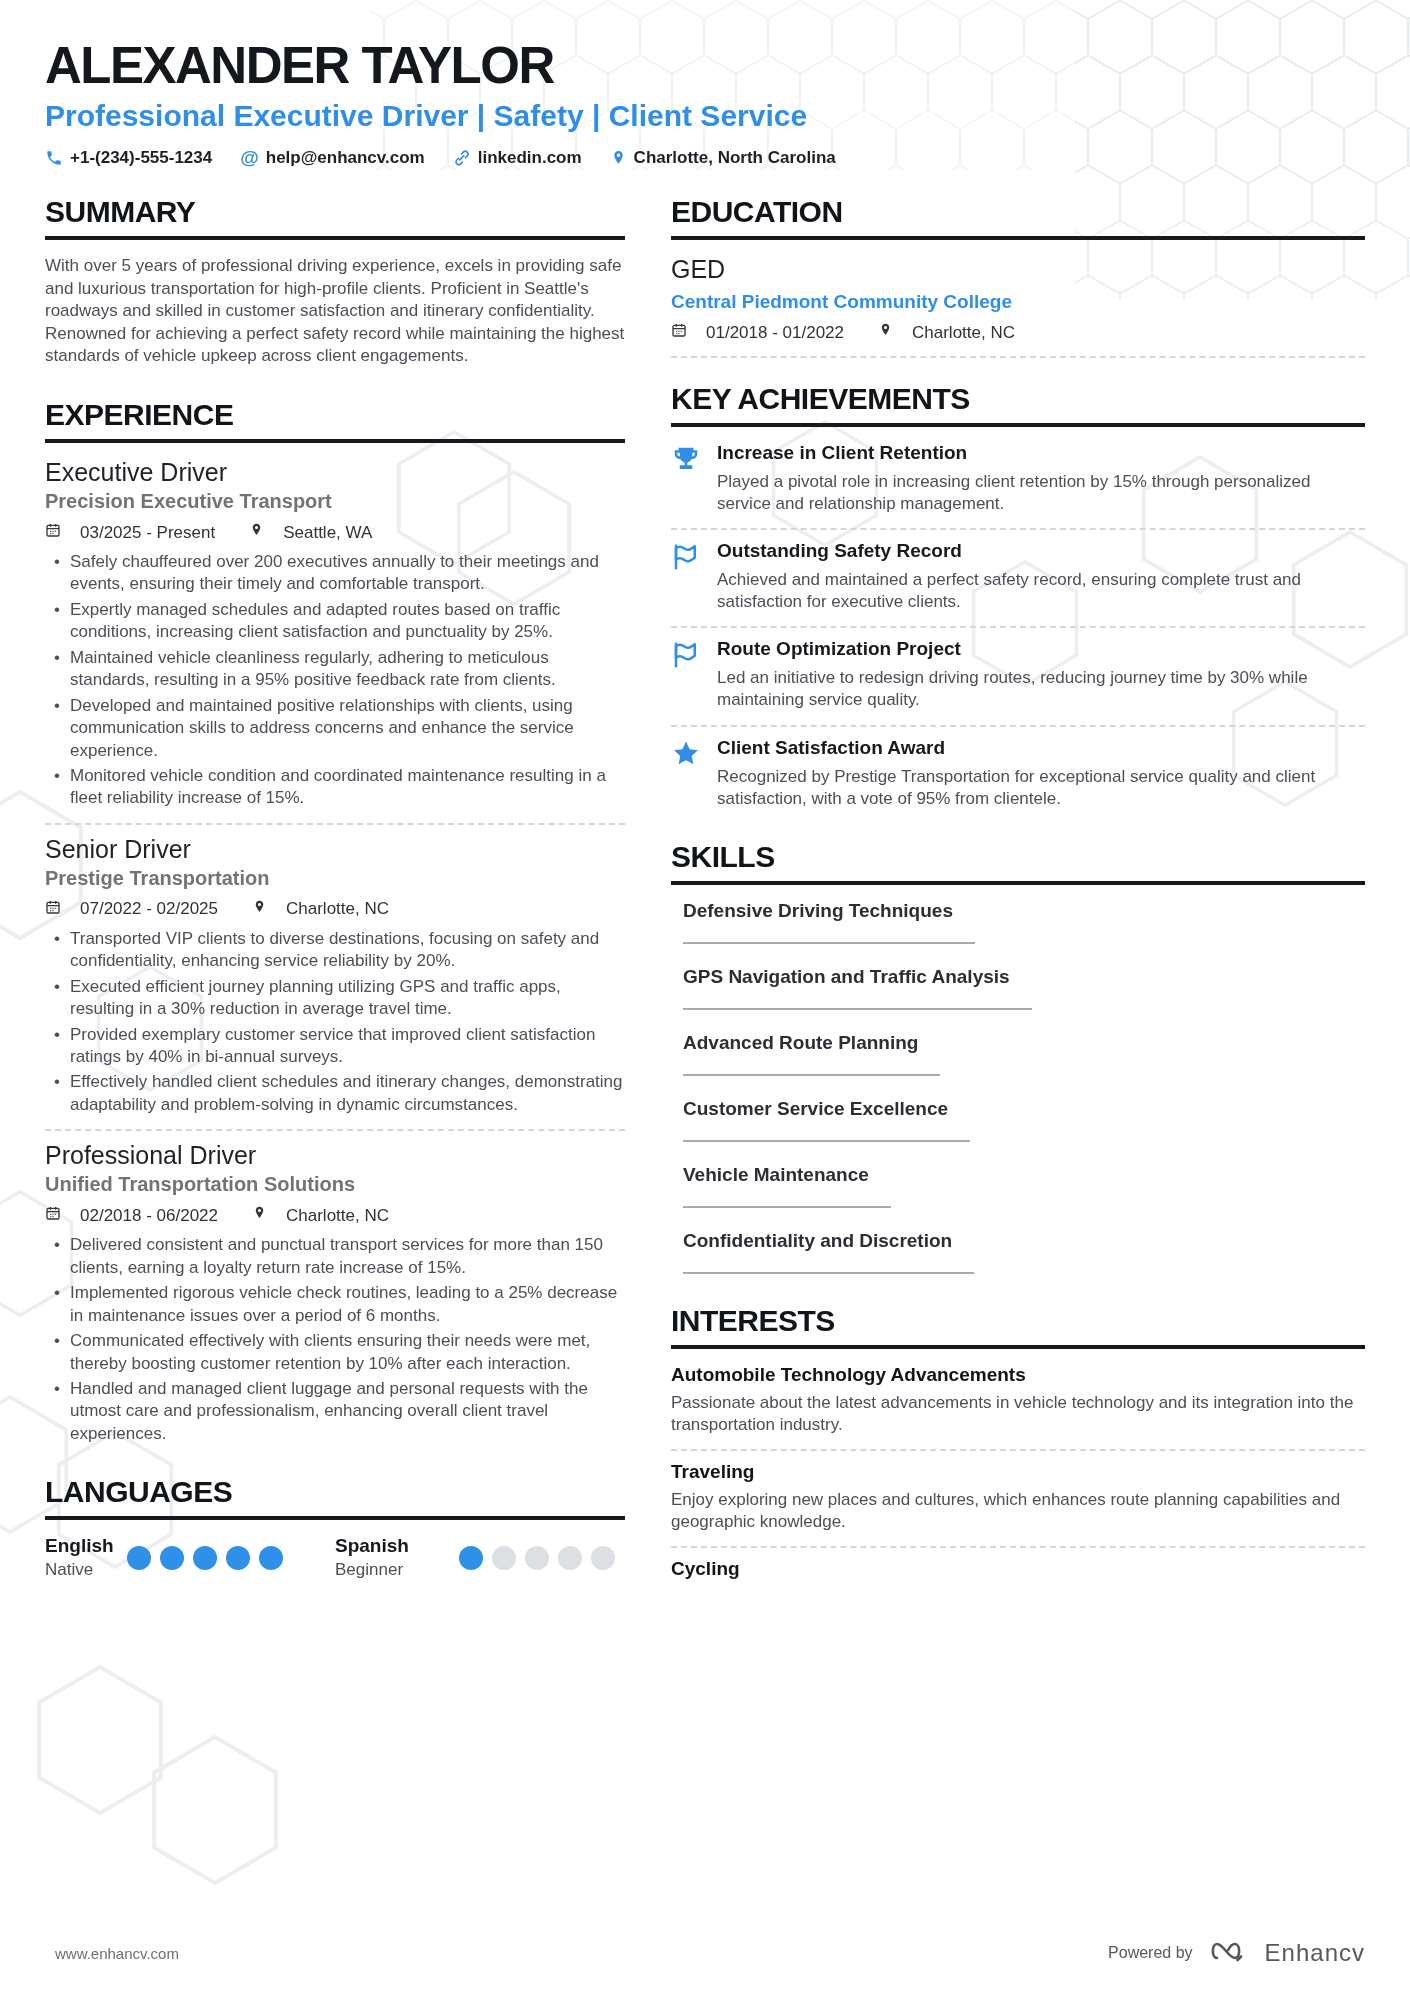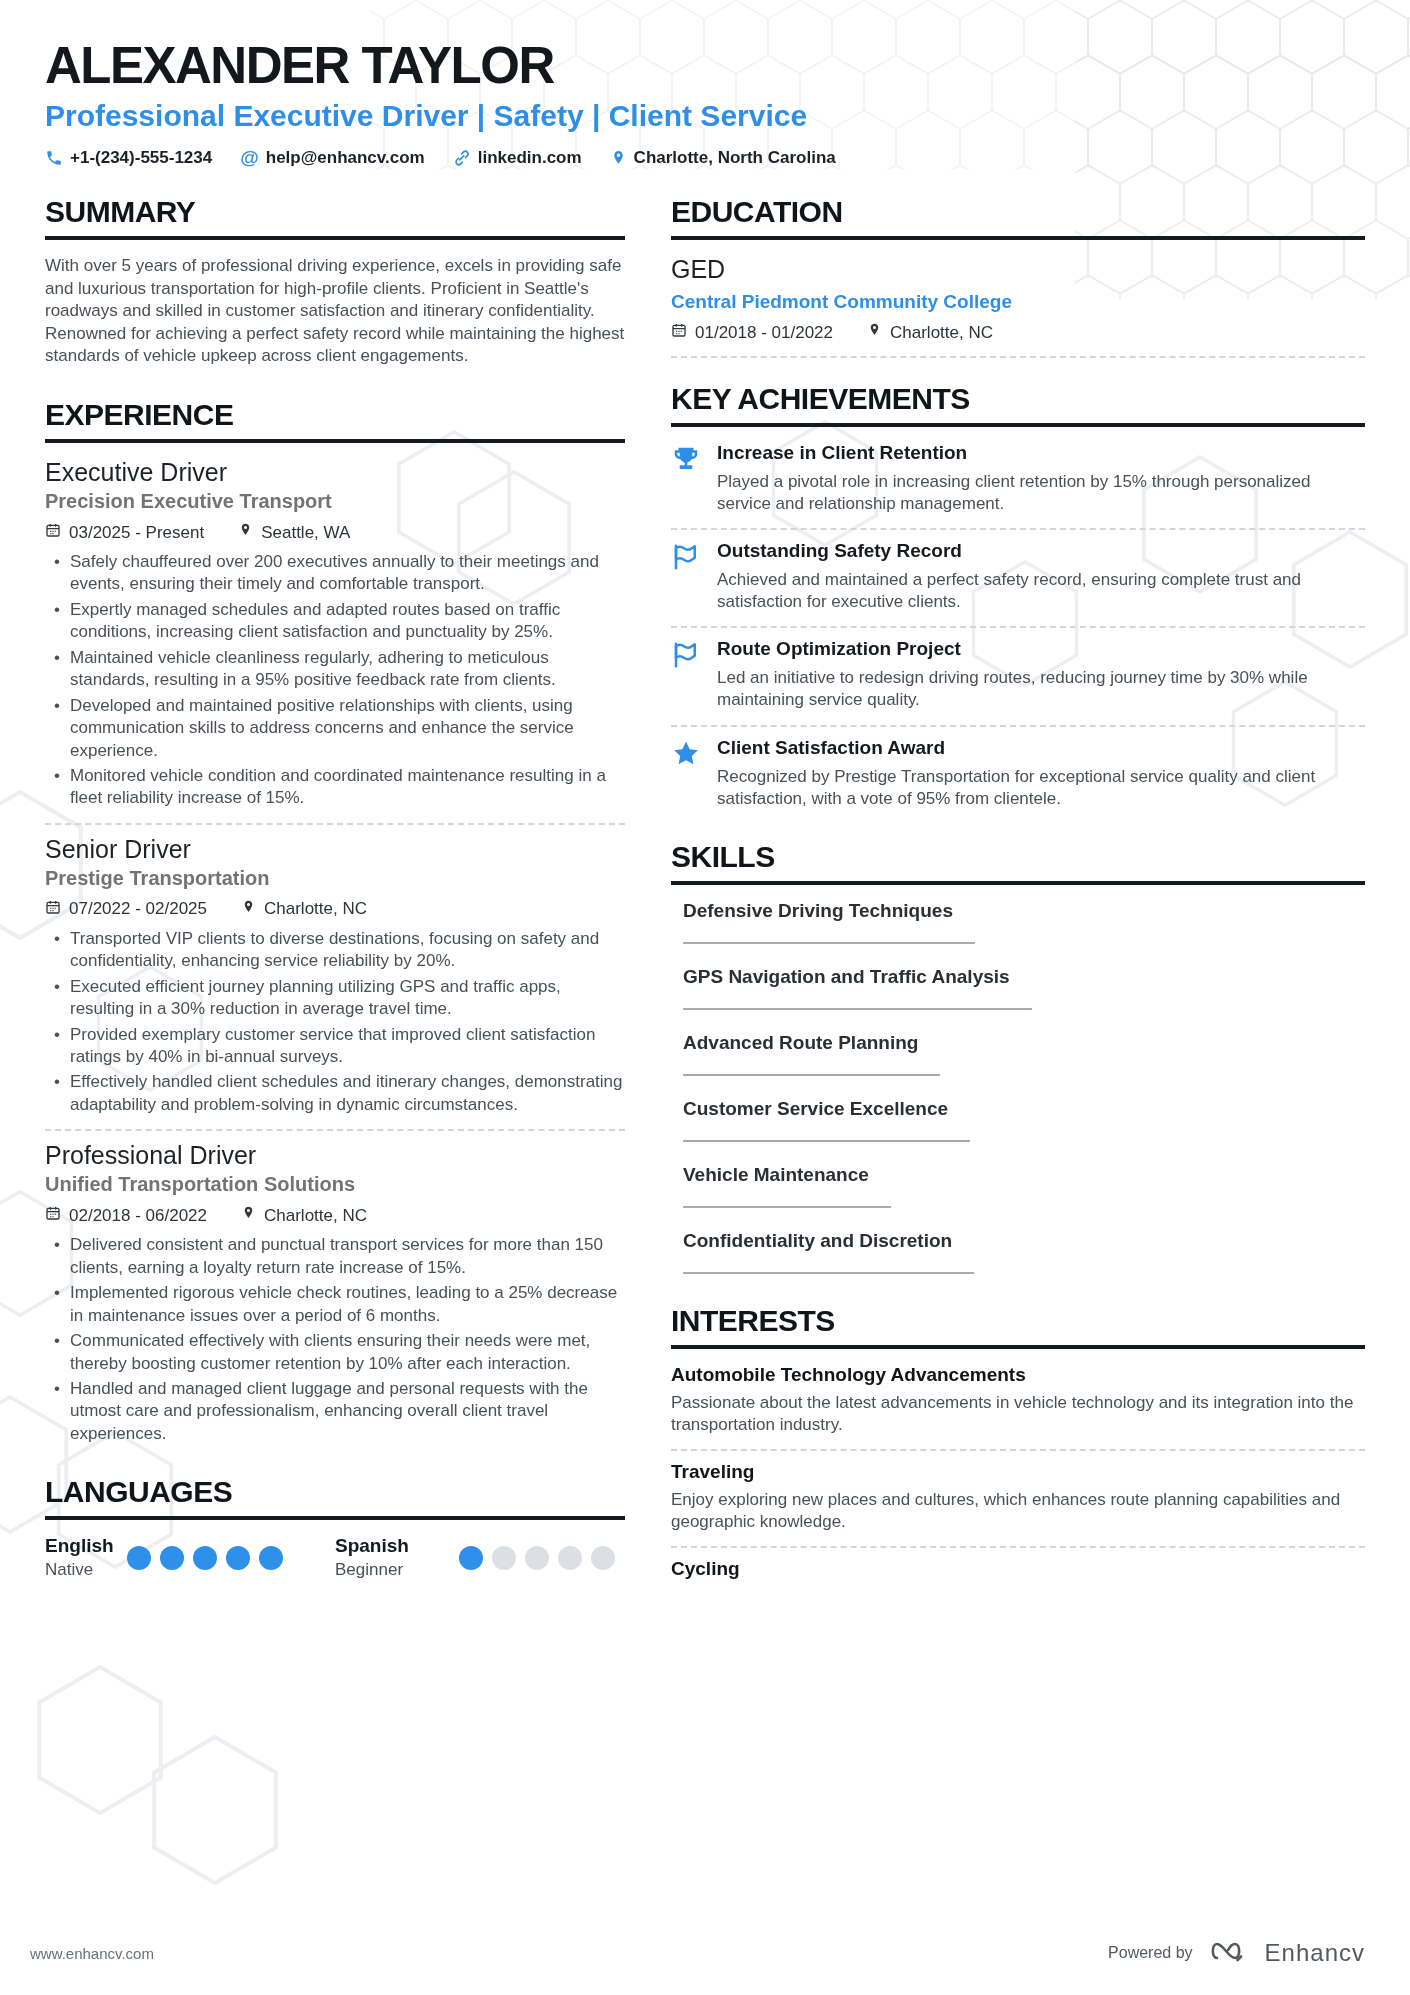--- a/index.html
+++ b/index.html
@@ -30,21 +30,21 @@
     border-bottom:4px solid #16191d; padding-bottom:7px; margin-bottom:15px;
   }
   .section { margin-bottom:30px; }
 
   .bodytext { font-size:17px; line-height:1.33; color:#4b5057; }
 
   
   .job-title { font-size:25px; font-weight:400; color:#1e2227; margin-top:6px; }
   .company { font-size:20px; font-weight:700; color:#737373; margin-top:3px; }
   .meta { display:flex; align-items:center; gap:34px; margin-top:9px; margin-bottom:8px; }
-  .meta .m { display:flex; align-items:center; gap:8px; font-size:17px; color:#2e3338; }
+  .meta .m { display:flex; align-items:center; gap:19px; font-size:17px; color:#2e3338; }
   ul.bullets { list-style:none; }
   ul.bullets li {
     position:relative; padding-left:25px; font-size:17px; line-height:1.32;
     color:#4b5057; margin-bottom:3px;
   }
   ul.bullets li::before { content:"•"; position:absolute; left:9px; color:#4b5057; }
   .dashed { border:none; border-top:2px dashed #d3d6da; margin:13px 0 10px 0; }
 
   
   .langs { display:flex; margin-top:4px; }
@@ -73,21 +73,21 @@
     border-bottom:2px solid #a6abb0; padding:0 22px 20px 0;
   }
   .skill:last-child { margin-bottom:0; }
 
   
   .int-title { font-size:19px; font-weight:800; color:#111418; margin-bottom:6px; }
   .int-text { font-size:17px; line-height:1.3; color:#4b5057; }
 
   
   .footer {
-    position:absolute; left:30px; right:45px; bottom:26px; z-index:1;
+    position:absolute; left:55px; right:45px; bottom:26px; z-index:1;
     display:flex; justify-content:space-between; align-items:center;
   }
   .site { font-size:15px; color:#6b7077; }
   .powered { display:flex; align-items:center; gap:14px; }
   .powered .pby { font-size:16px; color:#555a60; }
   .brand { font-size:24px; color:#54585e; letter-spacing:1px; }
 </style>
 </head>
 <body>
 

